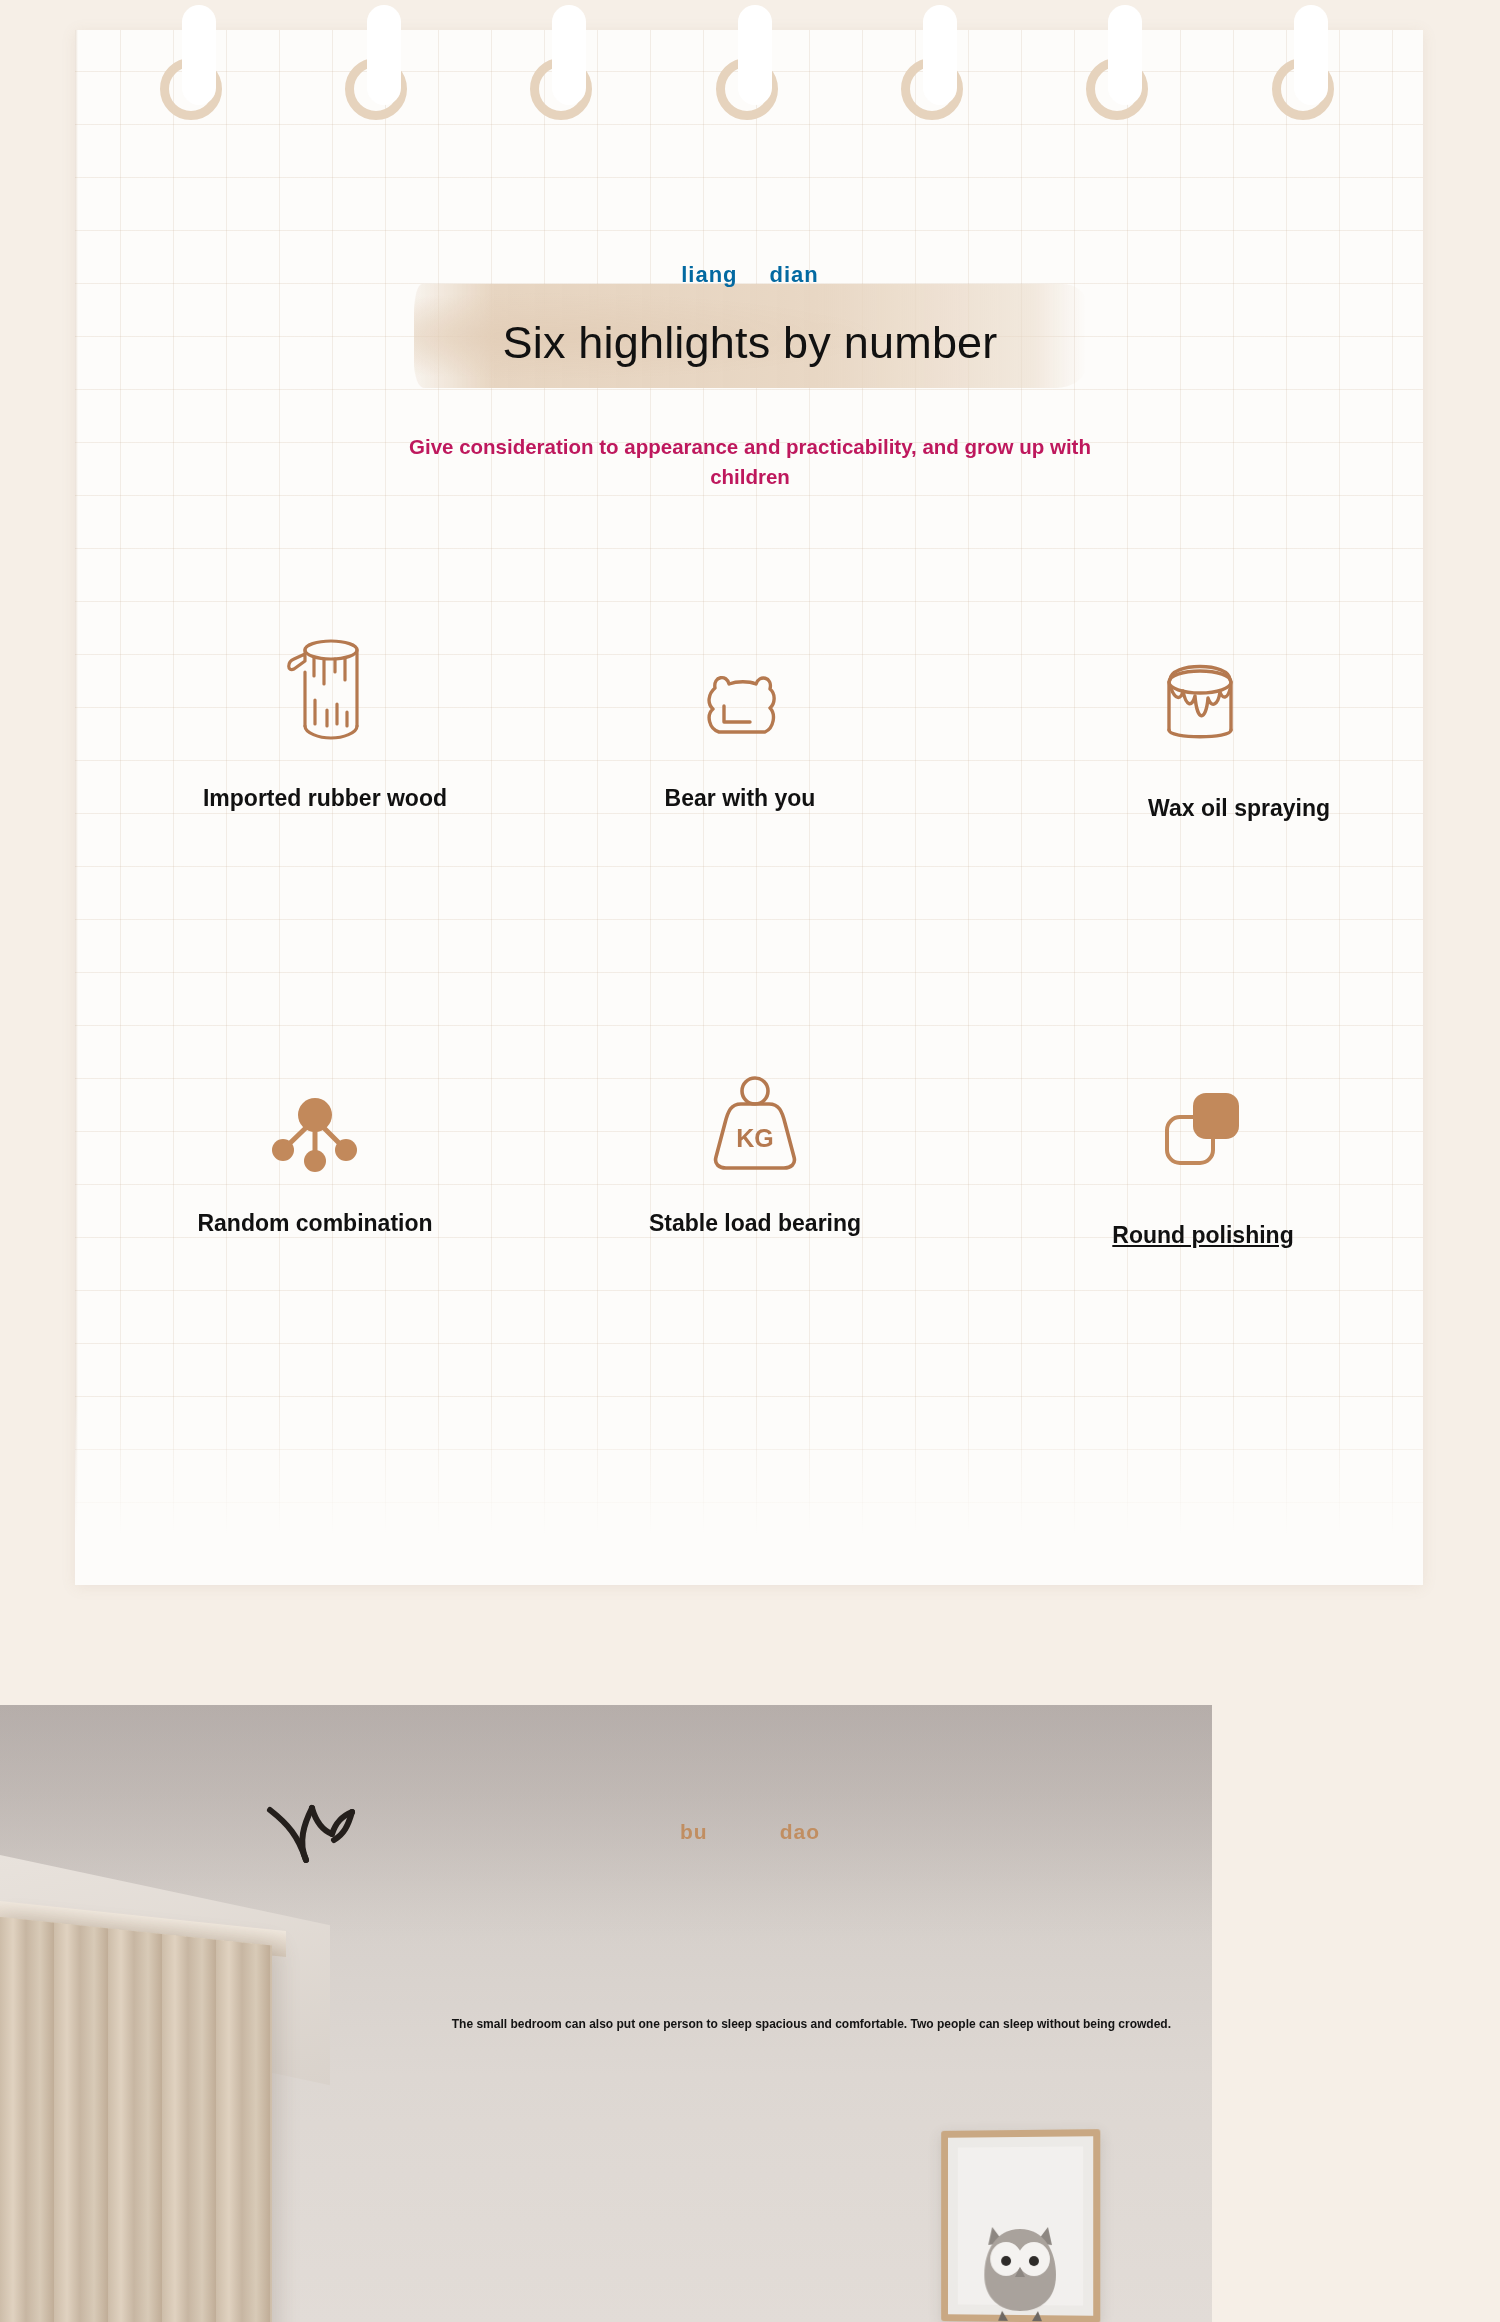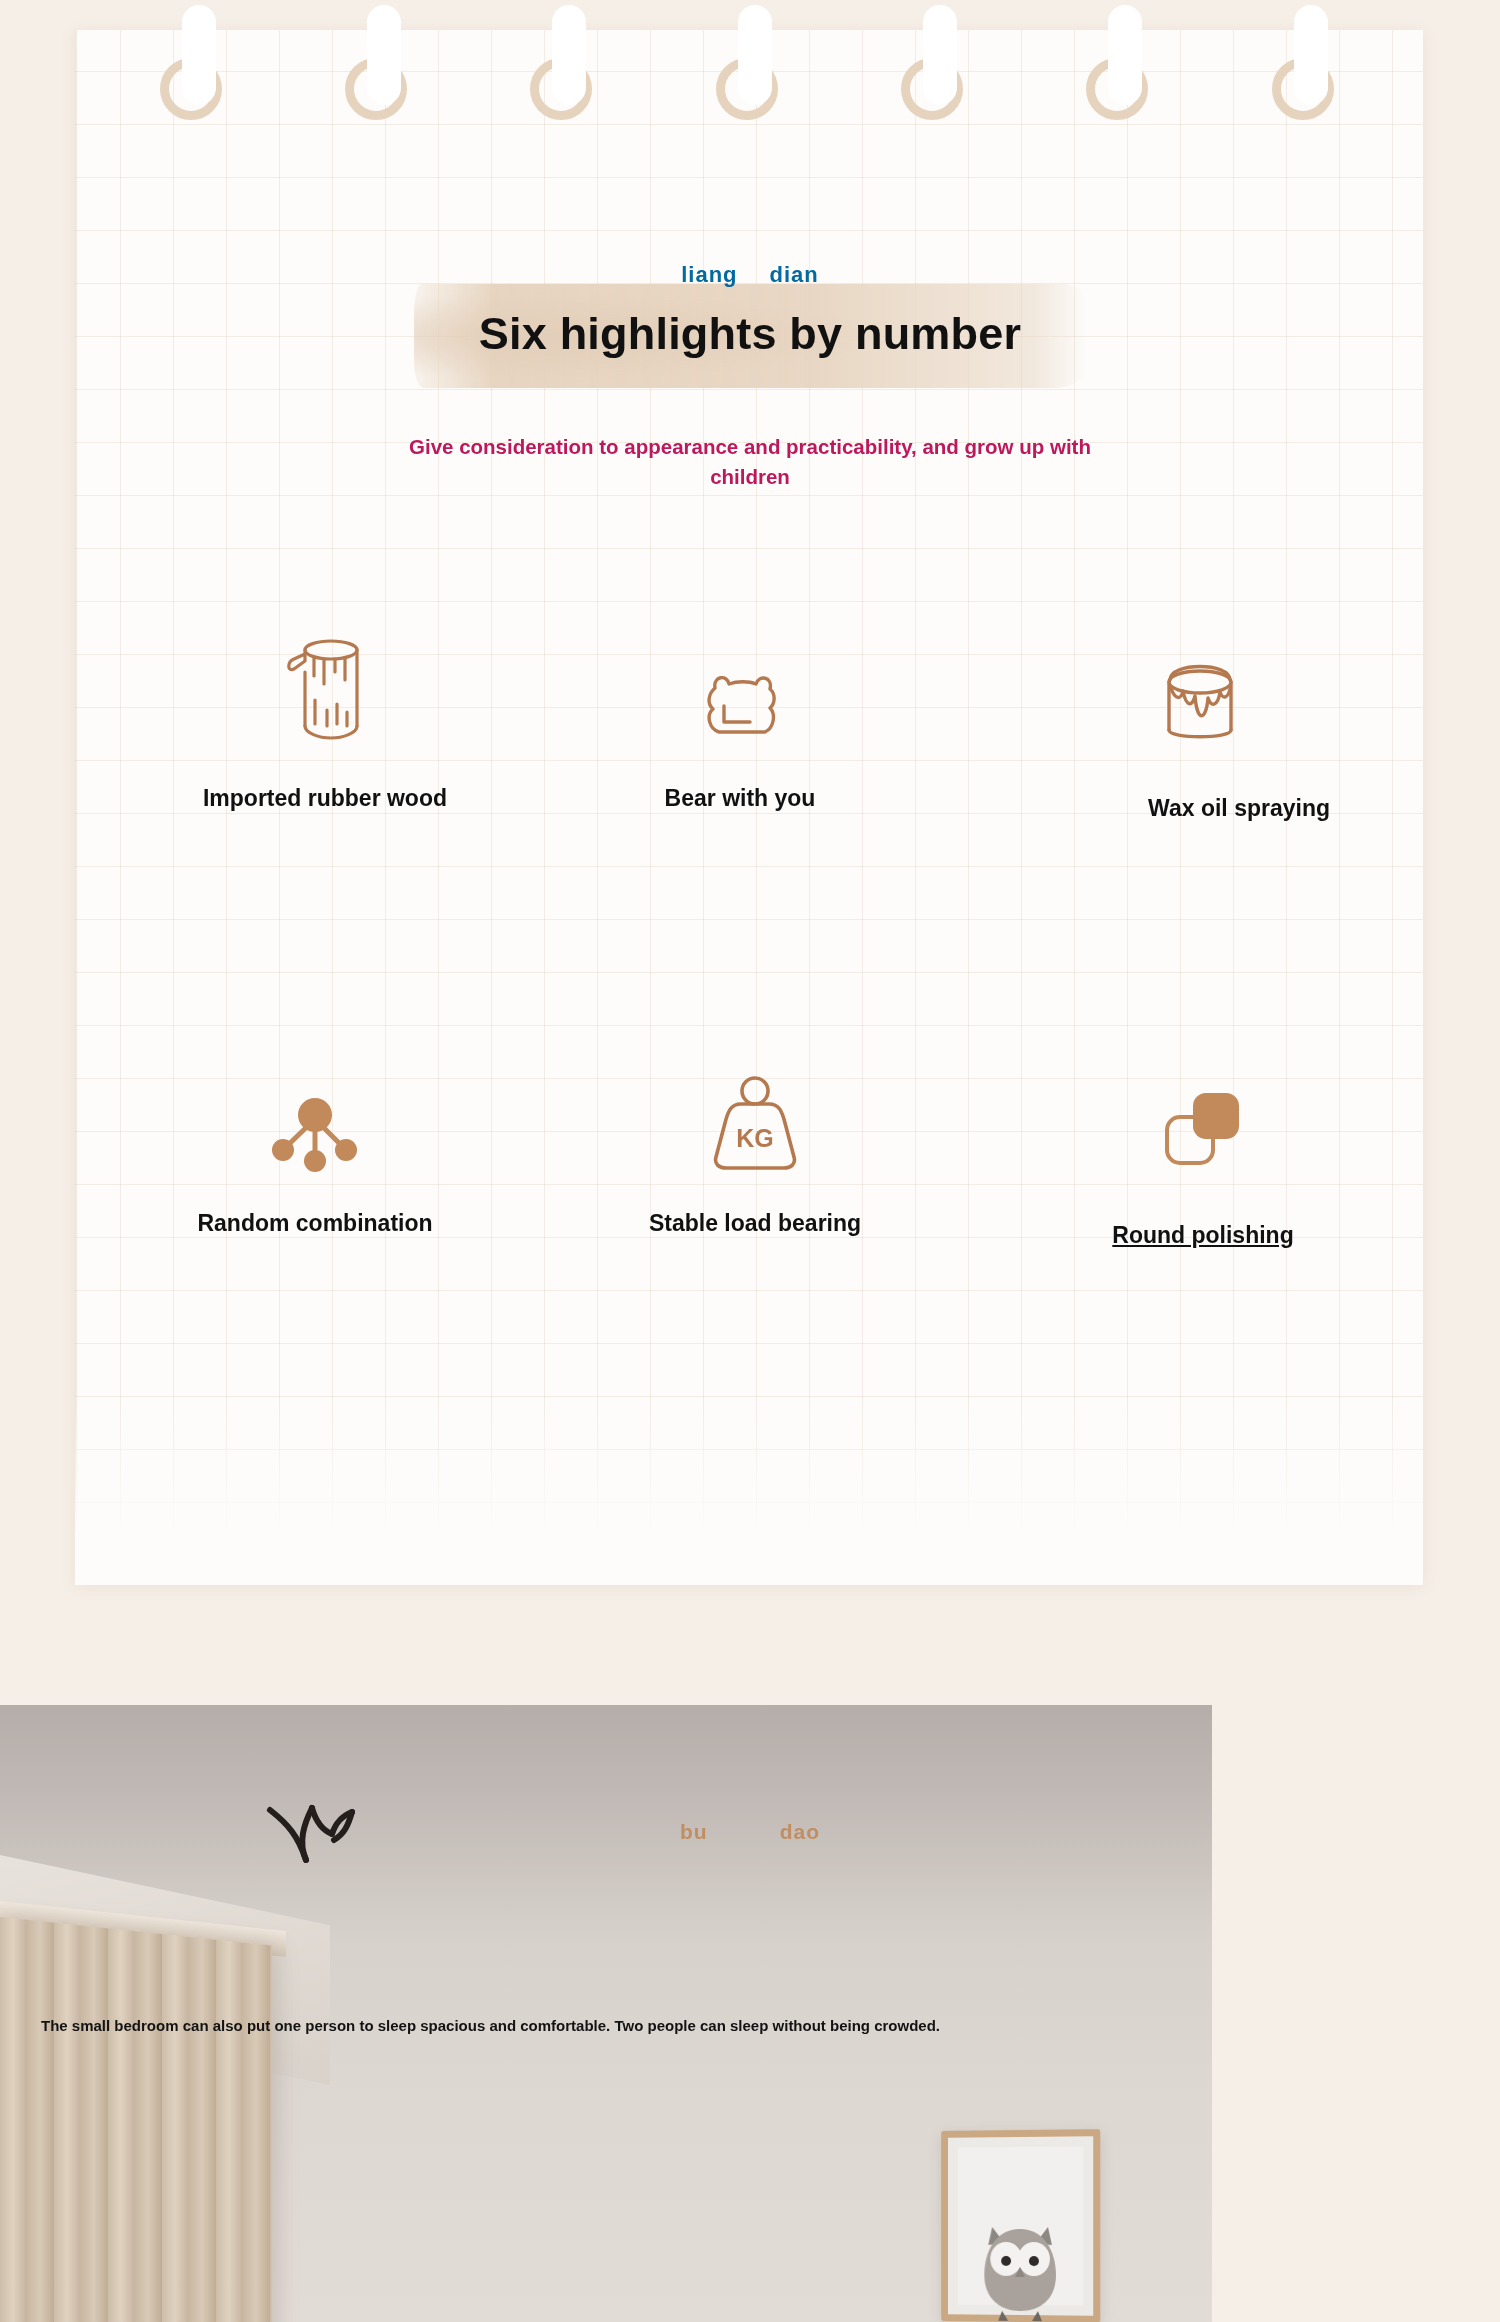--- a/index.html
+++ b/index.html
@@ -90,23 +90,23 @@
     position:relative;
     z-index:2;
     font-size:22px;
     font-weight:700;
     color:#0369a1;
     letter-spacing:1px;
   }
   .pinyin span { margin:0 16px; }
   .main-title {
     position:relative; z-index:2;
-    margin-top:20px;
+    margin-top:29px;
     font-size:45px;
-    font-weight:700;
+    font-weight:400;
     color:#111111;
     letter-spacing:0.2px;
   }
   .subtitle {
     position:absolute; left:50%; top:432px;
     transform:translateX(-50%);
     width:720px;
     text-align:center;
     font-size:20.5px;
     font-weight:700;
@@ -228,22 +228,22 @@
     font-weight:700;
     color:#0f0f0f;
     line-height:1.38;
     width:1060px;
     margin-left:auto; margin-right:auto;
   }
   .photo-sub {
     position:absolute; left:50%; top:310px;
     transform:translateX(-50%);
     width:1130px;
-    text-align:left;
-    font-size:15px;
+    text-align:right;
+    font-size:12px;
     font-weight:700;
     line-height:1.52;
     color:#131313;
     z-index:5;
   }
 </style>
 </head>
 <body>
 
 <div class="page">

